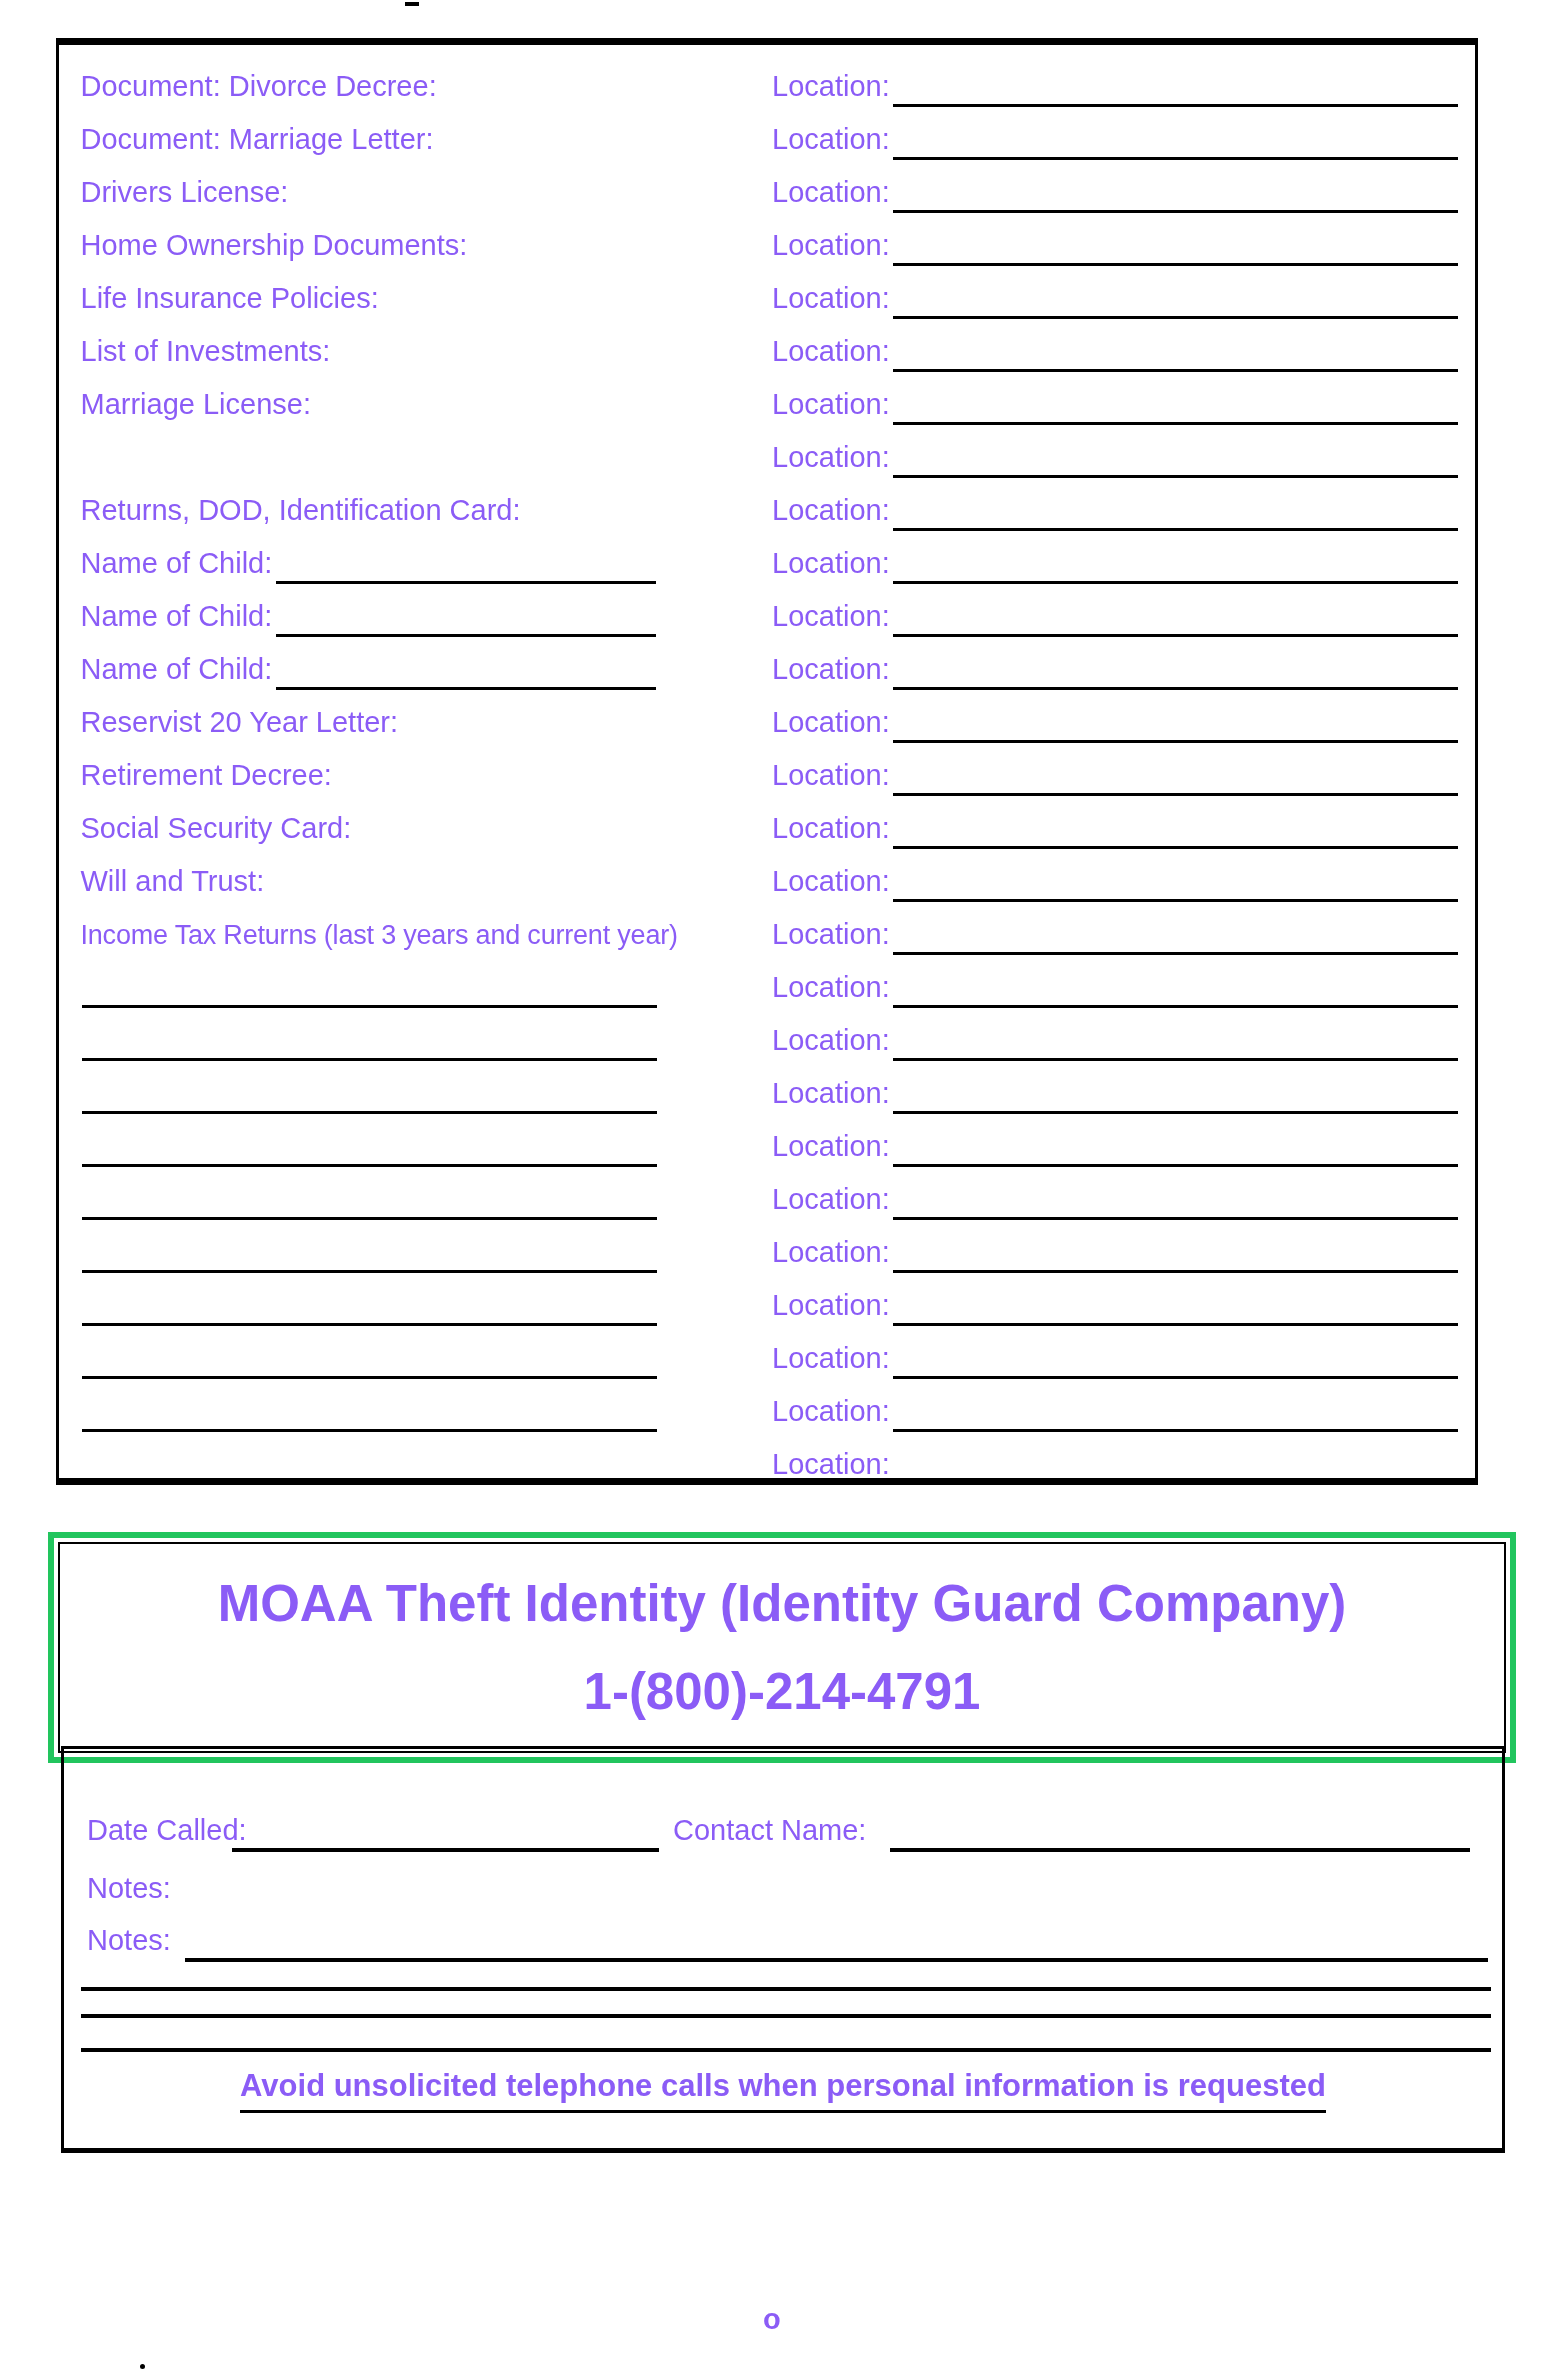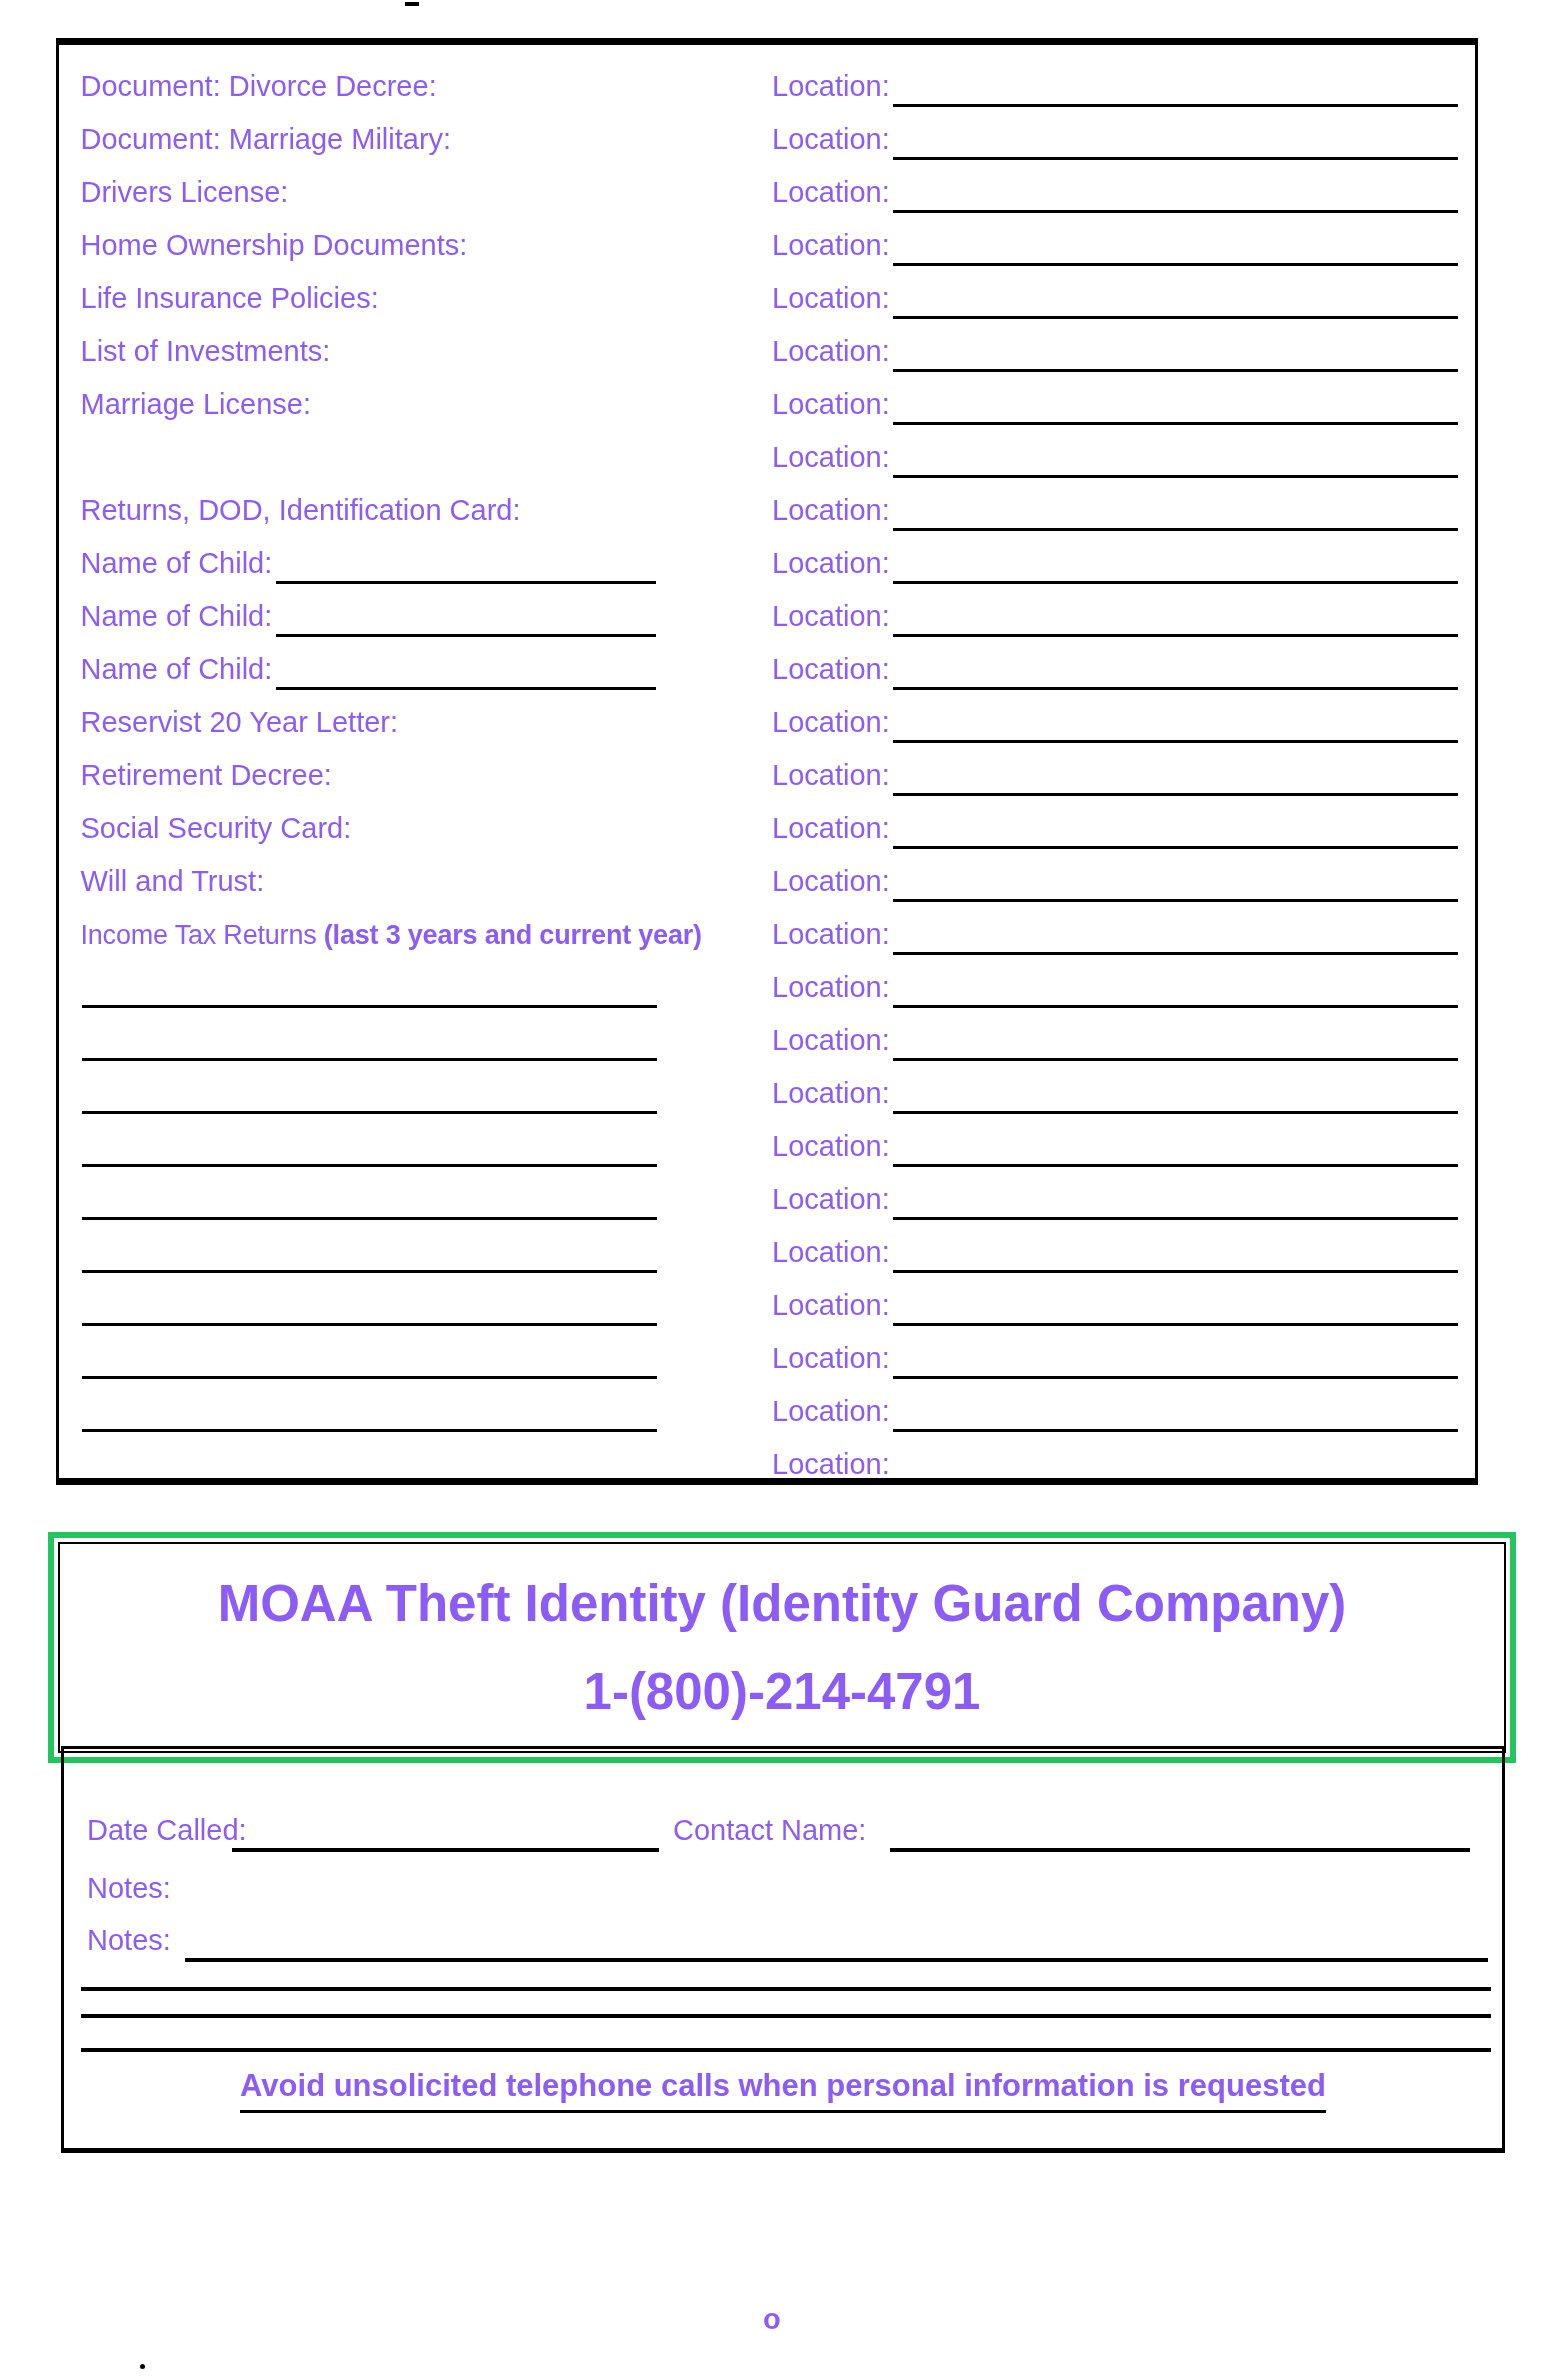--- a/index.html
+++ b/index.html
@@ -19,21 +19,21 @@
   
   .checklist-box{
     position:absolute;left:56px;top:38px;width:1422px;height:1447px;
     box-sizing:border-box;
     border:3.8px solid #000;border-top-width:7px;border-bottom-width:7px;
   }
   .rows{position:absolute;left:0;top:21.5px;right:0;}
   .crow{position:relative;height:53px;font-size:29px;line-height:32px;}
   .lbl{position:absolute;left:21.5px;top:3.1px;white-space:nowrap;}
   .lbl.has-bold{font-size:27px;letter-spacing:-0.2px;top:4.6px;}
-  .lbl b{font-weight:bold;}
+  .lbl b{font-weight:normal;}
   .loc{position:absolute;left:713px;top:3.1px;white-space:nowrap;}
   .uline{position:absolute;height:3.8px;background:#000;}
   .loc-line{left:834px;width:565px;top:37px;}
   .child-line{left:217px;width:380px;top:37px;}
   .blank-left-line{left:23px;width:575px;top:37px;}
 
   
   .moaa-outer{
     position:absolute;left:48px;top:1532px;width:1468px;height:231px;
     box-sizing:border-box;border:6px solid #22c55e;
@@ -78,21 +78,21 @@
   <div class="top-dash"></div>
 
   <div class="checklist-box">
     <div class="rows">
         <div class="crow">
           <span class="lbl">Document: Divorce Decree:</span>
           <span class="loc">Location:</span>
           <div class="uline loc-line"></div>
         </div>
         <div class="crow">
-          <span class="lbl">Document: Marriage Military:</span>
+          <span class="lbl">Document: Marriage Letter:</span>
           <span class="loc">Location:</span>
           <div class="uline loc-line"></div>
         </div>
         <div class="crow">
           <span class="lbl">Drivers License:</span>
           <span class="loc">Location:</span>
           <div class="uline loc-line"></div>
         </div>
         <div class="crow">
           <span class="lbl">Home Ownership Documents:</span>

